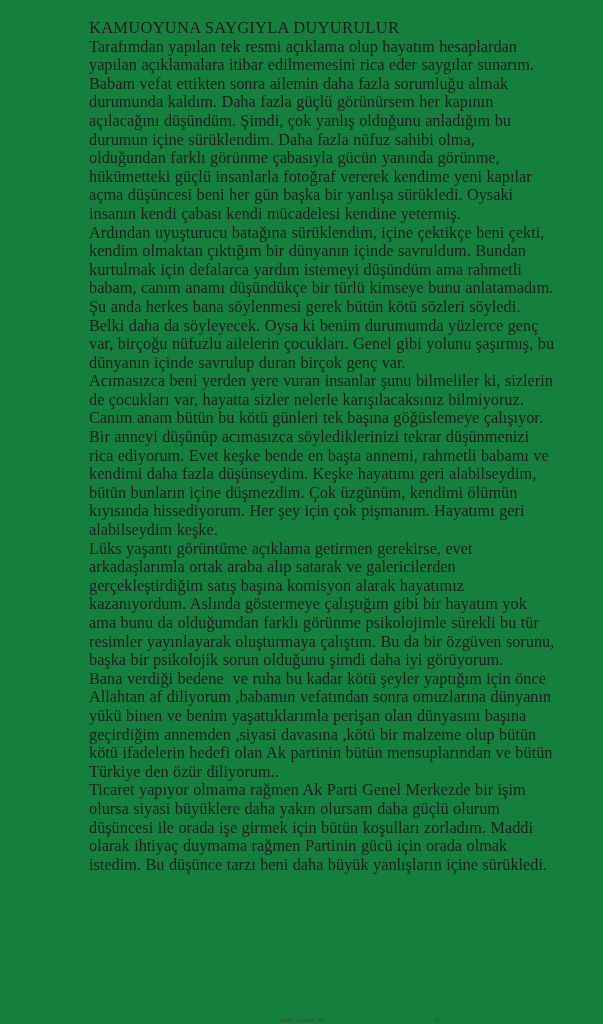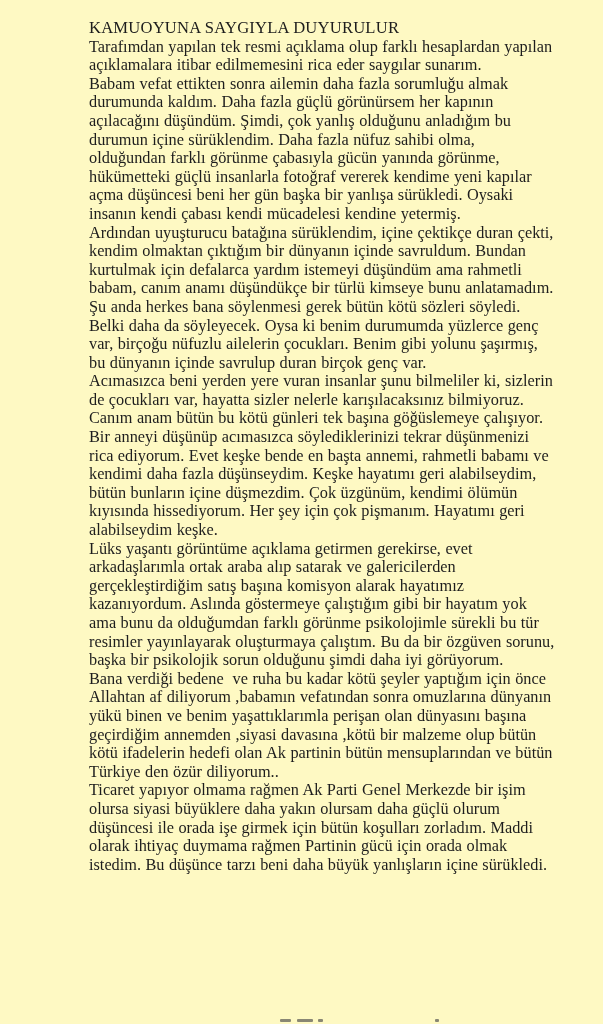--- a/index.html
+++ b/index.html
@@ -4,21 +4,21 @@
 <style>
   html, body {
     margin: 0;
     padding: 0;
     background: #ffffff;
   }
   .page {
     position: relative;
     width: 603px;
     height: 1024px;
-    background: #fef9c3;
+    background: #15803d;
     overflow: hidden;
     font-family: "Liberation Serif", "DejaVu Serif", serif;
     color: #1d1d1d;
   }
   .text-column {
     position: absolute;
     left: 89px;
     top: 19px;
     width: 466px;
   }
@@ -59,24 +59,24 @@
   .frag-3 { left: 38px; width: 5px;  }
   .frag-4 { left: 155px; width: 4px; height: 4px; }
 </style>
 </head>
 <body>
 
 <div class="page">
   <div class="text-column">
     <h1 class="doc-title">KAMUOYUNA SAYGIYLA DUYURULUR</h1>
     <div>
-        <p class="para">Tarafımdan yapılan tek resmi açıklama olup farklı hesaplardan yapılan açıklamalara itibar edilmemesini rica eder saygılar sunarım.</p>
+        <p class="para">Tarafımdan yapılan tek resmi açıklama olup hayatım hesaplardan yapılan açıklamalara itibar edilmemesini rica eder saygılar sunarım.</p>
         <p class="para">Babam vefat ettikten sonra ailemin daha fazla sorumluğu almak durumunda kaldım. Daha fazla güçlü görünürsem her kapının açılacağını düşündüm. Şimdi, çok yanlış olduğunu anladığım bu durumun içine sürüklendim. Daha fazla nüfuz sahibi olma, olduğundan farklı görünme çabasıyla gücün yanında görünme, hükümetteki güçlü insanlarla fotoğraf vererek kendime yeni kapılar açma düşüncesi beni her gün başka bir yanlışa sürükledi. Oysaki insanın kendi çabası kendi mücadelesi kendine yetermiş.</p>
-        <p class="para">Ardından uyuşturucu batağına sürüklendim, içine çektikçe duran çekti, kendim olmaktan çıktığım bir dünyanın içinde savruldum. Bundan kurtulmak için defalarca yardım istemeyi düşündüm ama rahmetli babam, canım anamı düşündükçe bir türlü kimseye bunu anlatamadım.</p>
-        <p class="para">Şu anda herkes bana söylenmesi gerek bütün kötü sözleri söyledi. Belki daha da söyleyecek. Oysa ki benim durumumda yüzlerce genç var, birçoğu nüfuzlu ailelerin çocukları. Benim gibi yolunu şaşırmış, bu dünyanın içinde savrulup duran birçok genç var.</p>
+        <p class="para">Ardından uyuşturucu batağına sürüklendim, içine çektikçe beni çekti, kendim olmaktan çıktığım bir dünyanın içinde savruldum. Bundan kurtulmak için defalarca yardım istemeyi düşündüm ama rahmetli babam, canım anamı düşündükçe bir türlü kimseye bunu anlatamadım.</p>
+        <p class="para">Şu anda herkes bana söylenmesi gerek bütün kötü sözleri söyledi. Belki daha da söyleyecek. Oysa ki benim durumumda yüzlerce genç var, birçoğu nüfuzlu ailelerin çocukları. Genel gibi yolunu şaşırmış, bu dünyanın içinde savrulup duran birçok genç var.</p>
         <p class="para">Acımasızca beni yerden yere vuran insanlar şunu bilmeliler ki, sizlerin de çocukları var, hayatta sizler nelerle karışılacaksınız bilmiyoruz. Canım anam bütün bu kötü günleri tek başına göğüslemeye çalışıyor. Bir anneyi düşünüp acımasızca söylediklerinizi tekrar düşünmenizi rica ediyorum. Evet keşke bende en başta annemi, rahmetli babamı ve kendimi daha fazla düşünseydim. Keşke hayatımı geri alabilseydim, bütün bunların içine düşmezdim. Çok üzgünüm, kendimi ölümün kıyısında hissediyorum. Her şey için çok pişmanım. Hayatımı geri alabilseydim keşke.</p>
         <p class="para">Lüks yaşantı görüntüme açıklama getirmen gerekirse, evet arkadaşlarımla ortak araba alıp satarak ve galericilerden gerçekleştirdiğim satış başına komisyon alarak hayatımız kazanıyordum. Aslında göstermeye çalıştığım gibi bir hayatım yok ama bunu da olduğumdan farklı görünme psikolojimle sürekli bu tür resimler yayınlayarak oluşturmaya çalıştım. Bu da bir özgüven sorunu, başka bir psikolojik sorun olduğunu şimdi daha iyi görüyorum.</p>
         <p class="para">Bana verdiği bedene  ve ruha bu kadar kötü şeyler yaptığım için önce Allahtan af diliyorum ,babamın vefatından sonra omuzlarına dünyanın yükü binen ve benim yaşattıklarımla perişan olan dünyasını başına geçirdiğim annemden ,siyasi davasına ,kötü bir malzeme olup bütün kötü ifadelerin hedefi olan Ak partinin bütün mensuplarından ve bütün Türkiye den özür diliyorum..</p>
         <p class="para">Ticaret yapıyor olmama rağmen Ak Parti Genel Merkezde bir işim olursa siyasi büyüklere daha yakın olursam daha güçlü olurum düşüncesi ile orada işe girmek için bütün koşulları zorladım. Maddi olarak ihtiyaç duymama rağmen Partinin gücü için orada olmak istedim. Bu düşünce tarzı beni daha büyük yanlışların içine sürükledi.</p>
       </div>
   </div>
 
   <div class="clipped-line">
     <span class="frag frag-1"></span>
     <span class="frag frag-2"></span>

